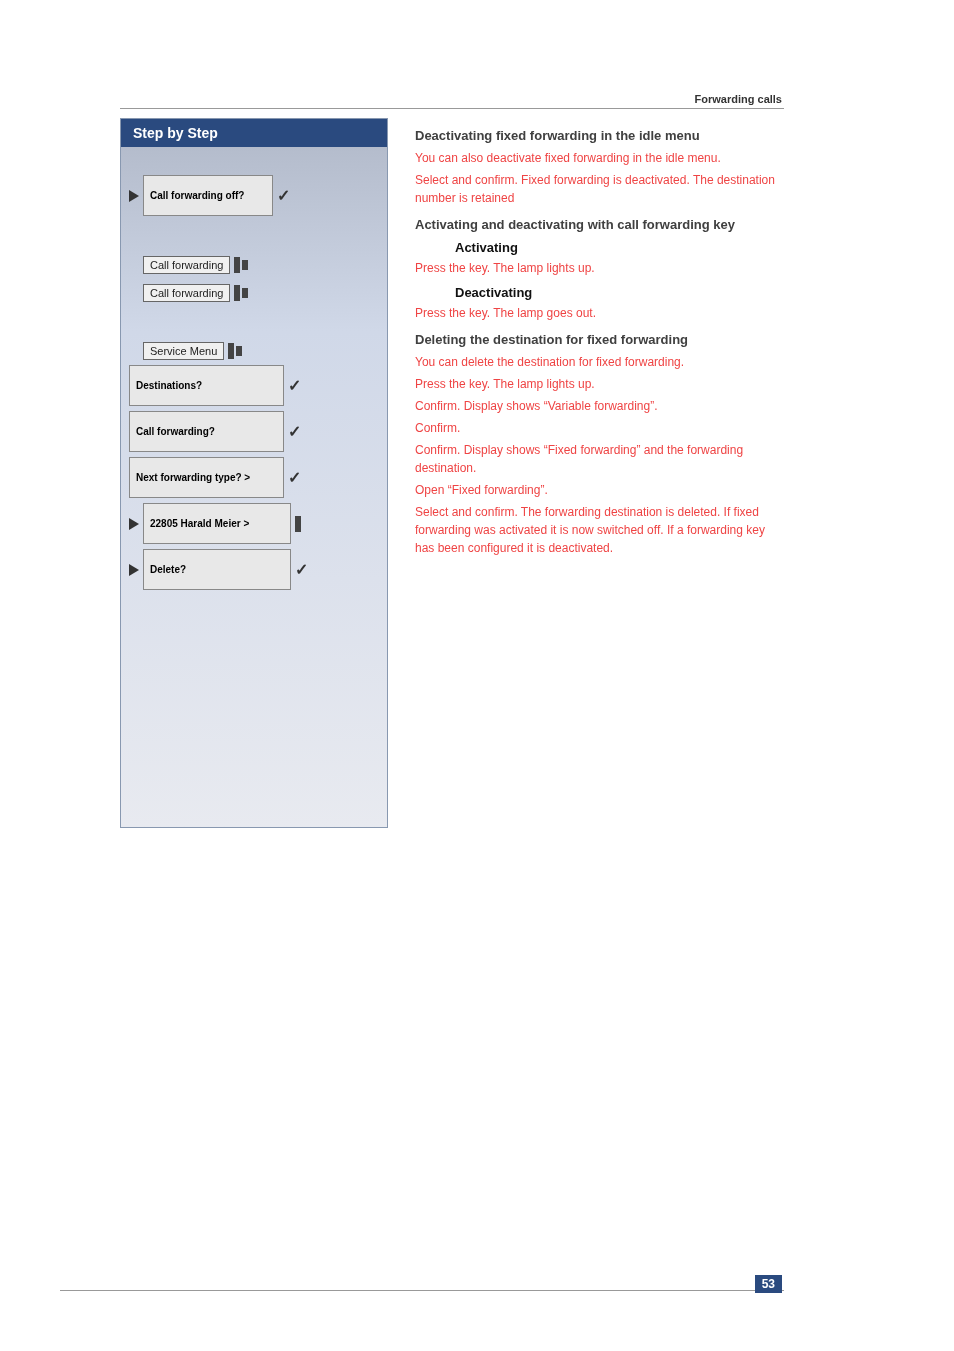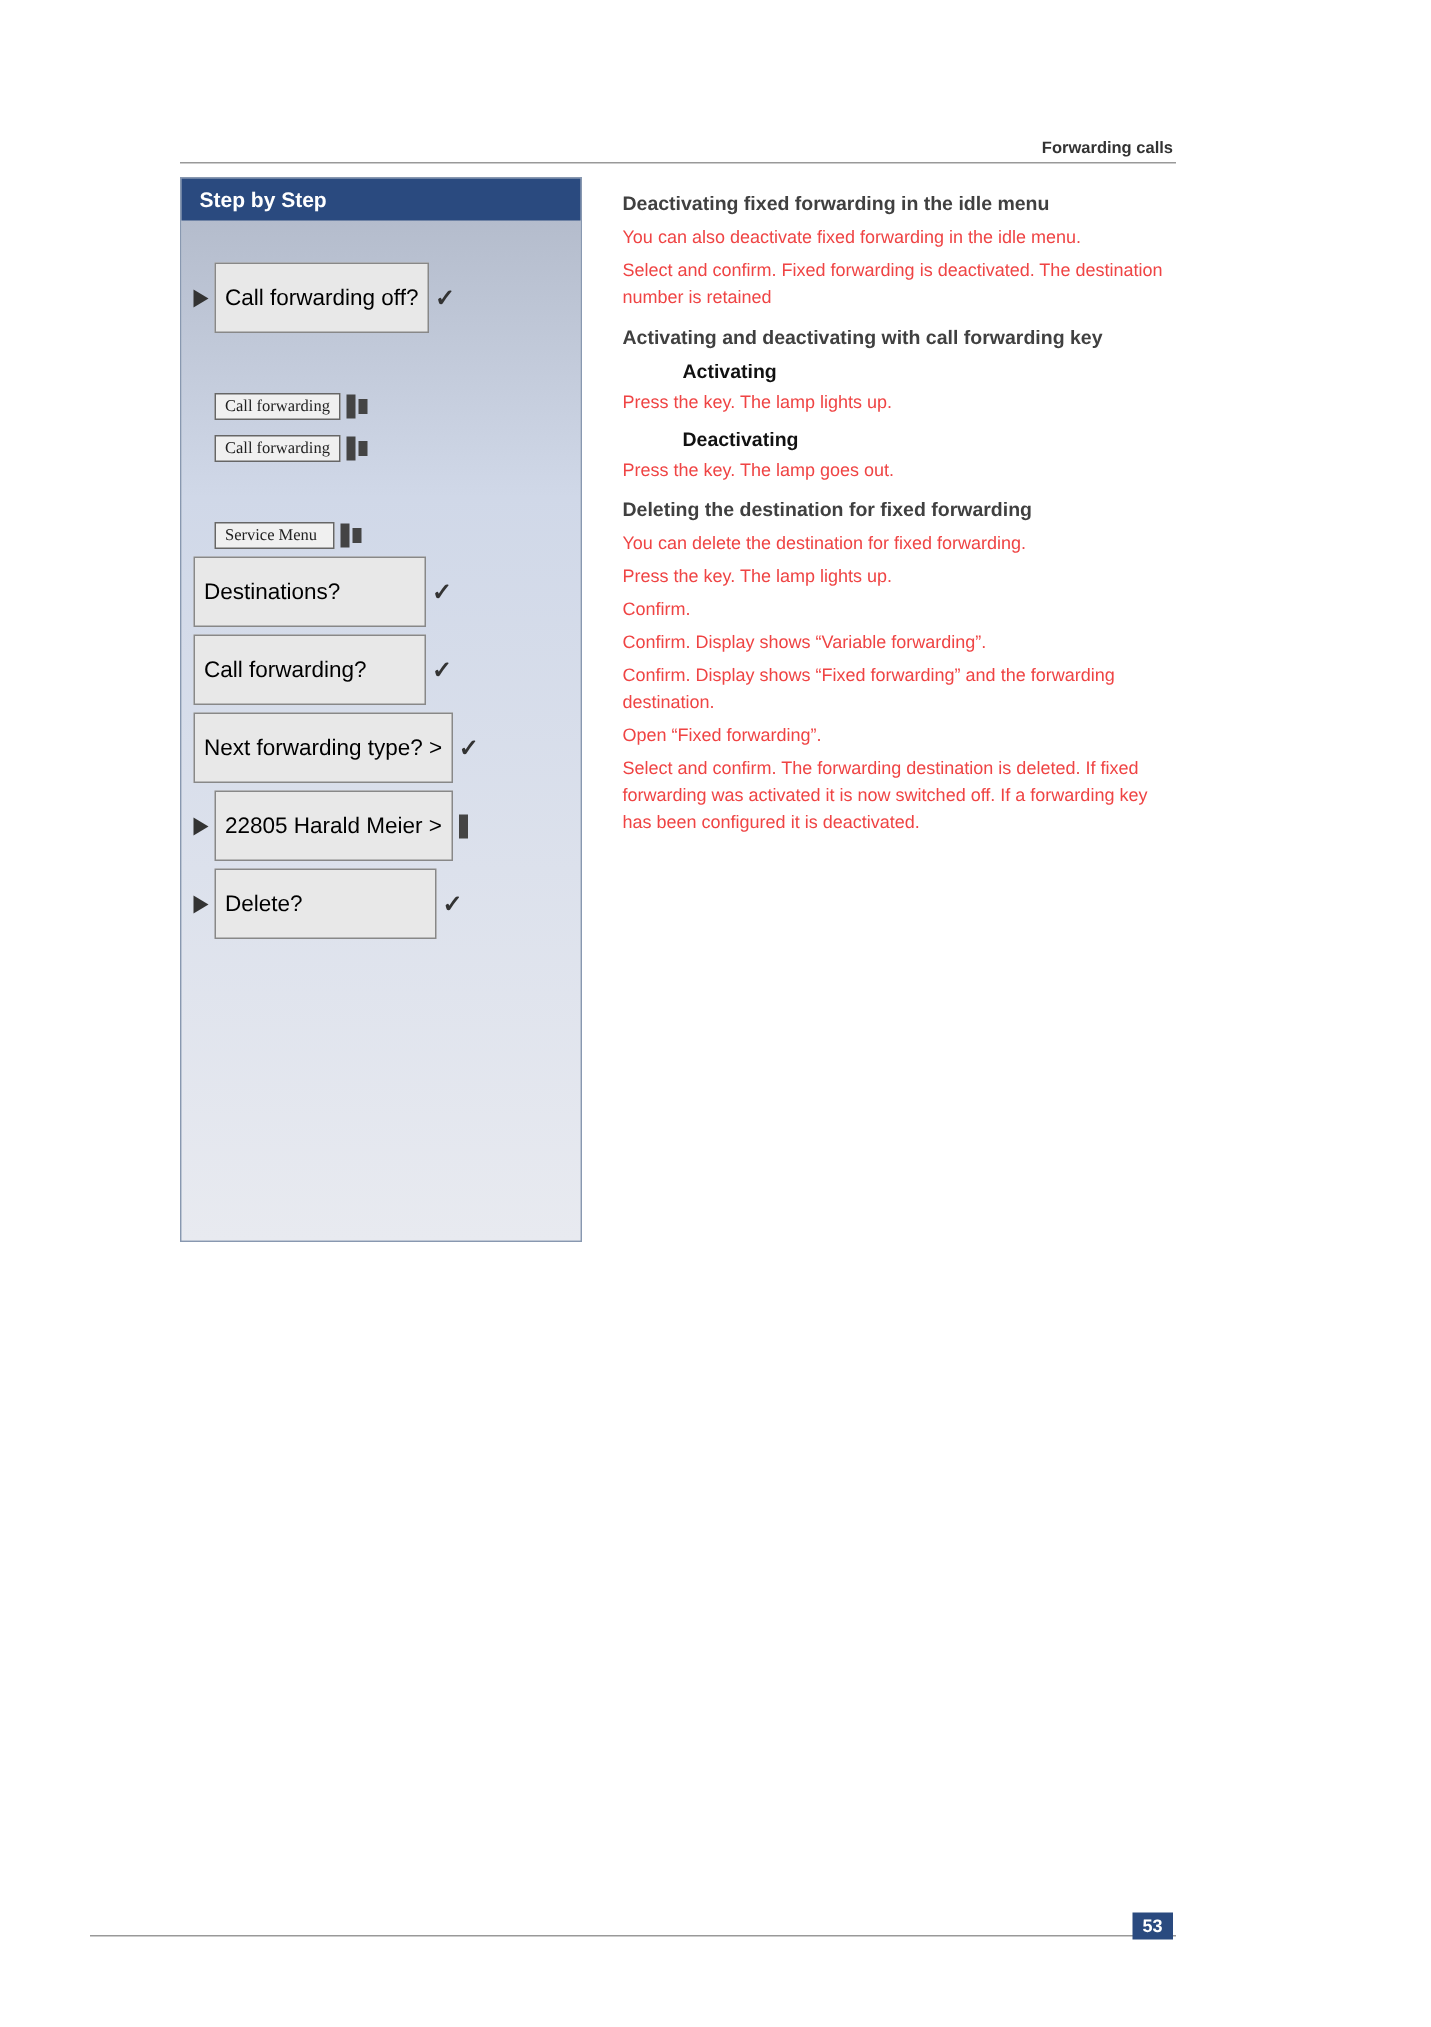--- a/index.html
+++ b/index.html
@@ -71,24 +71,24 @@
       white-space: nowrap;
       color: #222;
       min-width: 80px;
     }
 
     .ui-item-box-wide {
       min-width: 130px;
     }
 
     .ui-item-bold {
-      font-weight: normal;
+      font-weight: bold;
       border: 1px solid #888;
       background: #e8e8e8;
-      font-size: 15px;
+      font-size: 10px;
       padding: 14px 6px;
       white-space: nowrap;
       color: #000;
     }
 
     .checkmark {
       font-size: 16px;
       color: #333;
       margin-left: 4px;
       font-weight: bold;
@@ -184,21 +184,20 @@
     }
     .row-spacer-lg {
       height: 20px;
     }
     .row-spacer-sm {
       height: 5px;
     }
 
     .indent-left {
       margin-left: 14px;
-      font-family: Liberation Serif, serif;
     }
 
     .flex-row {
       display: flex;
       align-items: center;
     }
   </style>
 </head>
 <body>
 
@@ -301,22 +300,22 @@
 
     <div class="section-heading-blue">Activating and deactivating with call forwarding key</div>
     <div class="section-heading-black">Activating</div>
     <p class="section-text">Press the key. The lamp lights up.</p>
     <div class="section-heading-black">Deactivating</div>
     <p class="section-text">Press the key. The lamp goes out.</p>
 
     <div class="section-heading-blue">Deleting the destination for fixed forwarding</div>
     <p class="section-text">You can delete the destination for fixed forwarding.</p>
     <p class="section-text">Press the key. The lamp lights up.</p>
+    <p class="section-text">Confirm. Display shows “Variable forwarding”.</p>
     <p class="section-text">Confirm.</p>
-    <p class="section-text">Confirm. Display shows “Variable forwarding”.</p>
     <p class="section-text">Confirm. Display shows “Fixed forwarding” and the forwarding destination.</p>
     <p class="section-text">Open “Fixed forwarding”.</p>
     <p class="section-text">Select and confirm. The forwarding destination is deleted. If fixed forwarding was activated it is now switched off. If a forwarding key has been configured it is deactivated.</p>
 
   </div>
 
   <div class="footer-rule"></div>
   <div class="page-number">53</div>
 
 </div>

